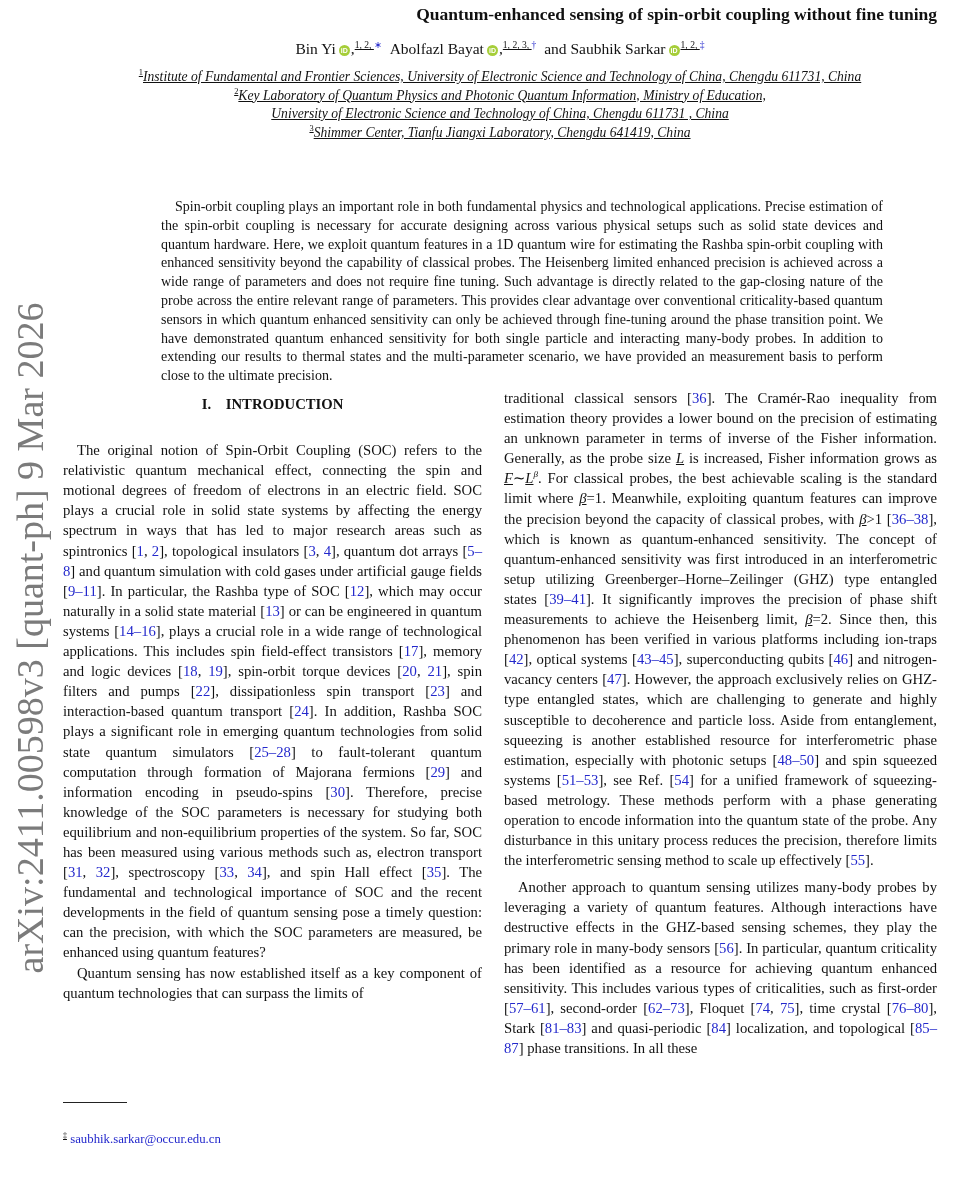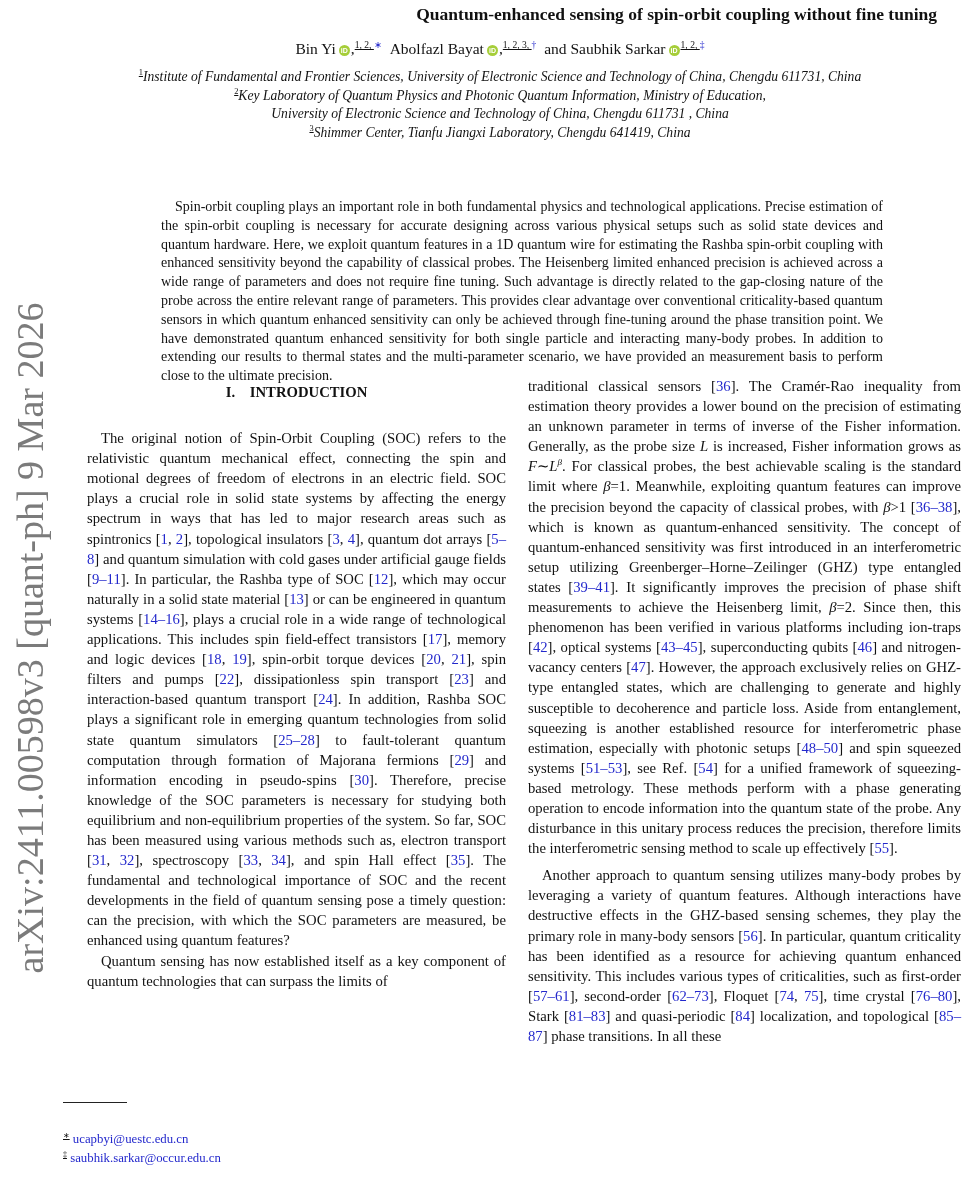--- a/index.html
+++ b/index.html
@@ -49,25 +49,24 @@
     left:161px; top:158px; width:722px;
     font-size:14px;
     line-height:18.8px;
     text-align:justify;
     text-indent:14px;
     hyphens:auto;
     margin-top:40px;
   }
   .col{
     position:absolute;
-    top:376px;
+    top:388px;
     font-size:14.7px;
     line-height:20.1px;
     text-align:justify;
-    margin-left:24px;
   }
   .col-left{ left:63px;  width:419px; }
   .col-right{ left:504px; width:433px; }
   .section-heading{
     text-align:center;
     font-weight:bold;
     font-size:14.7px;
     margin:6px 0 26px 0;
   }
   .para{
@@ -83,21 +82,21 @@
     width:64px; height:0;
     border-top:1.6px solid #222;
   }
   .footnotes{
     position:absolute;
     left:63px; top:1130px; width:419px;
     font-size:12.8px;
     line-height:19.4px;
   }
   
-  .i{ font-style:italic; }
+  .i{ font-style:italic;text-decoration:underline; }
   .sup{ font-size:62%; vertical-align:super; line-height:0;text-decoration:underline; }
   .isup{ font-size:62%; vertical-align:super; line-height:0; font-style:italic; }
   .ref{ color:var(--link,#2328cc); }
   .supref{ font-size:62%; vertical-align:super; line-height:0; color:var(--link,#2328cc); }
   .link{ color:var(--link,#2328cc); }
   .orcid{
     display:inline-block;
     width:11px;height:11px;
     border-radius:50%;
     background:var(--orcid,#a6ce39);
@@ -136,17 +135,16 @@
   </div>
 
   <div class="col col-right">
     <p class="para noindent"><span>traditional classical sensors [</span><span class="ref">36</span><span>]. The Cramér-Rao inequality from estimation theory provides a lower bound on the precision of estimating an unknown parameter in terms of inverse of the Fisher information.  Generally, as the probe size </span><span class="i">L</span><span> is increased, Fisher information grows as </span><span class="i">F</span><span>∼</span><span class="i">L</span><span class="isup">β</span><span>. For classical probes, the best achievable scaling is the standard limit where </span><span class="i">β</span><span>=1. Meanwhile, exploiting quantum features can improve the precision beyond the capacity of classical probes, with </span><span class="i">β</span><span>&gt;1 [</span><span class="ref">36–38</span><span>], which is known as quantum-enhanced sensitivity.  The concept of quantum-enhanced sensitivity was first introduced in an interferometric setup utilizing Greenberger–Horne–Zeilinger (GHZ) type entangled states [</span><span class="ref">39–41</span><span>].  It significantly improves the precision of phase shift measurements to achieve the Heisenberg limit, </span><span class="i">β</span><span>=2.  Since then, this phenomenon has been verified in various platforms including ion-traps [</span><span class="ref">42</span><span>], optical systems [</span><span class="ref">43–45</span><span>], superconducting qubits [</span><span class="ref">46</span><span>] and nitrogen-vacancy centers [</span><span class="ref">47</span><span>].  However, the approach exclusively relies on GHZ-type entangled states, which are challenging to generate and highly susceptible to decoherence and particle loss.  Aside from entanglement, squeezing is another established resource for interferometric phase estimation, especially with photonic setups [</span><span class="ref">48–50</span><span>] and spin squeezed systems [</span><span class="ref">51–53</span><span>], see Ref. [</span><span class="ref">54</span><span>] for a unified framework of squeezing-based metrology.  These methods perform with a phase generating operation to encode information into the quantum state of the probe.  Any disturbance in this unitary process reduces the precision, therefore limits the interferometric sensing method to scale up effectively [</span><span class="ref">55</span><span>].</span></p>
     <p class="para gap"><span>Another approach to quantum sensing utilizes many-body probes by leveraging a variety of quantum features. Although interactions have destructive effects in the GHZ-based sensing schemes, they play the primary role in many-body sensors [</span><span class="ref">56</span><span>].  In particular, quantum criticality has been identified as a resource for achieving quantum enhanced sensitivity. This includes various types of criticalities, such as first-order [</span><span class="ref">57–61</span><span>], second-order [</span><span class="ref">62–73</span><span>], Floquet [</span><span class="ref">74</span><span>, </span><span class="ref">75</span><span>], time crystal [</span><span class="ref">76–80</span><span>], Stark [</span><span class="ref">81–83</span><span>] and quasi-periodic [</span><span class="ref">84</span><span>] localization, and topological [</span><span class="ref">85–87</span><span>] phase transitions. In all these</span></p>
   </div>
 
   <div class="footnote-sep"></div>
 
   <div class="footnotes">
-    <div><span class="sup">∗</span><span> </span><span class="link">ucapbyi@uestc.edu.cn</span></div>
     <div><span class="sup">‡</span><span> </span><span class="link">saubhik.sarkar@occur.edu.cn</span></div>
   </div>
 
 </div>
 
 </body></html>

